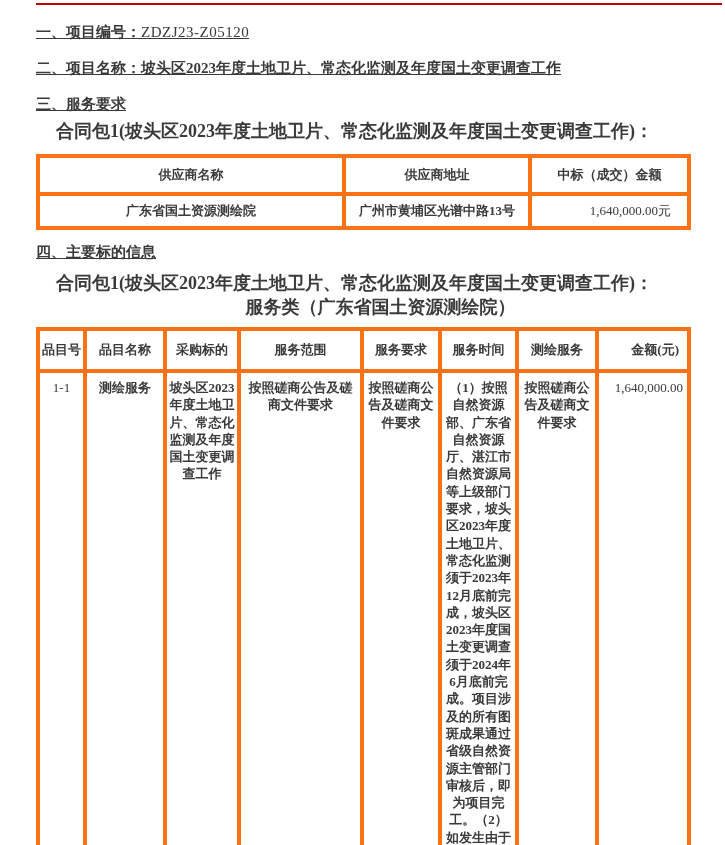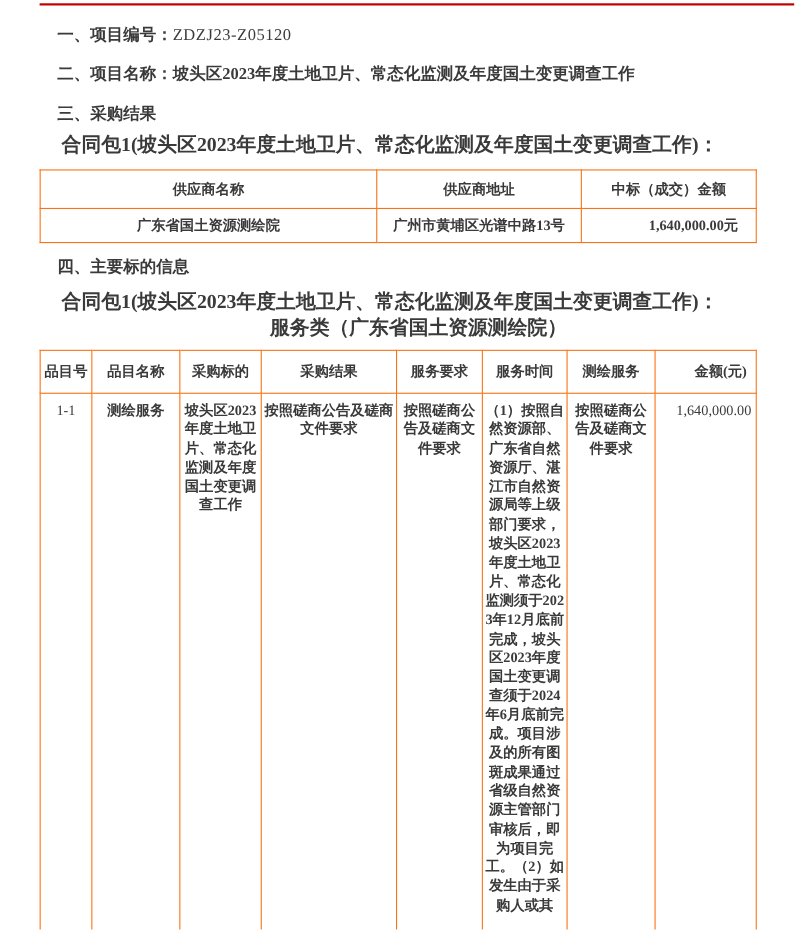--- a/index.html
+++ b/index.html
@@ -14,25 +14,26 @@
     position: relative;
     color: #3a3a3a;
     font-family: "Liberation Serif", "DejaVu Serif", serif;
   }
   .topline {
     margin: 3px 3px 0 36px;
     height: 2px;
     background: #c00000;
   }
   .h-line {
-    margin: 18px 20px 0 52px;
+    margin: 18px 20px 0 36px;
     font-size: 15px;
     font-weight: bold;
     line-height: 18px;
     white-space: nowrap;
+    text-decoration: underline;
   }
   .h-line:first-of-type { margin-top: 15px; }
   .h-line .code { font-weight: normal; letter-spacing: 0.5px; }
   .sub-line {
     margin: 10px 20px 0 56px;
     font-size: 18px;
     font-weight: bold;
     line-height: 16px;
   }
   .sub-line.tight { margin-top: 8px; text-align: center; }
@@ -40,28 +41,28 @@
     border-collapse: collapse;
     table-layout: fixed;
     margin-left: 36px;
     font-size: 13px;
     font-weight: bold;
     color: #3a3a3a;
   }
   .tbl1 { margin-top: 15px; width: 651px; }
   .tbl2 { margin-top: 12px; width: 651px; }
   td, th {
-    border: 1px solid #f97316;
+    border: 4px solid #f97316;
     text-align: center;
     padding: 2px;
     overflow: hidden;
   }
   .tbl1 th { height: 30px; font-weight: bold; vertical-align: middle; }
   .tbl1 td { height: 26px; vertical-align: middle; margin-left: 12px; }
-  .tbl1 .amount { text-align: right; padding-right: 16px; font-weight: bold; }
+  .tbl1 .amount { text-align: right; padding-right: 16px; font-weight: normal; }
   .tbl2 th { height: 34px; vertical-align: middle; }
   .tbl2 th.amount-h { text-align: right; padding-right: 8px; }
   .tbl2 td {
     vertical-align: top;
     padding-top: 6px;
     line-height: 17.3px;
     height: 520px;
   }
   .tbl2 td.breakall { word-break: break-all; }
   .tbl2 td.amount { text-align: right; padding-right: 4px; font-weight: normal; }
@@ -69,21 +70,21 @@
 </style>
 </head>
 <body>
 
 <div class="topline"></div>
 
 <div class="h-line"><span>一、项目编号：</span><span class="code">ZDZJ23-Z05120</span></div>
 
 <div class="h-line"><span>二、项目名称：</span><span>坡头区2023年度土地卫片、常态化监测及年度国土变更调查工作</span></div>
 
-<div class="h-line">三、采购结果</div>
+<div class="h-line">三、服务要求</div>
 
 <div class="sub-line">合同包1(坡头区2023年度土地卫片、常态化监测及年度国土变更调查工作)：</div>
 
 <table class="tbl1">
   <colgroup>
     <col style="width:306px">
     <col style="width:186px">
     <col style="width:159px">
   </colgroup>
   <tbody>
@@ -115,21 +116,21 @@
     <col style="width:78px">
     <col style="width:77px">
     <col style="width:80px">
     <col style="width:92px">
   </colgroup>
   <tbody>
       <tr>
     <th>品目号</th>
     <th>品目名称</th>
     <th>采购标的</th>
-    <th>采购结果</th>
+    <th>服务范围</th>
     <th>服务要求</th>
     <th>服务时间</th>
     <th>测绘服务</th>
     <th class="amount-h">金额(元)</th>
   </tr>
   <tr>
     <td class="num">1-1</td>
     <td>测绘服务</td>
     <td class="breakall">坡头区2023年度土地卫片、常态化监测及年度国土变更调查工作</td>
     <td>按照磋商公告及磋商文件要求</td>

